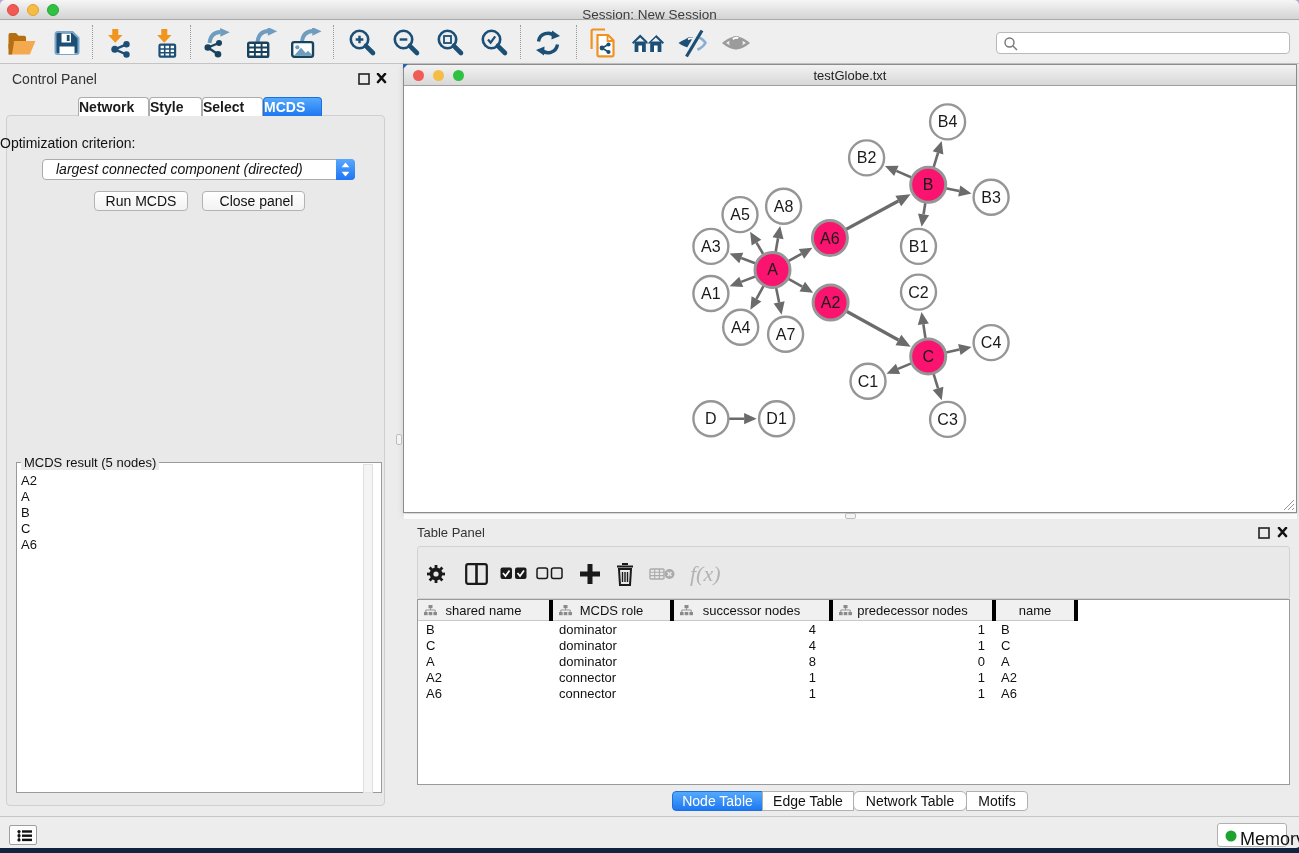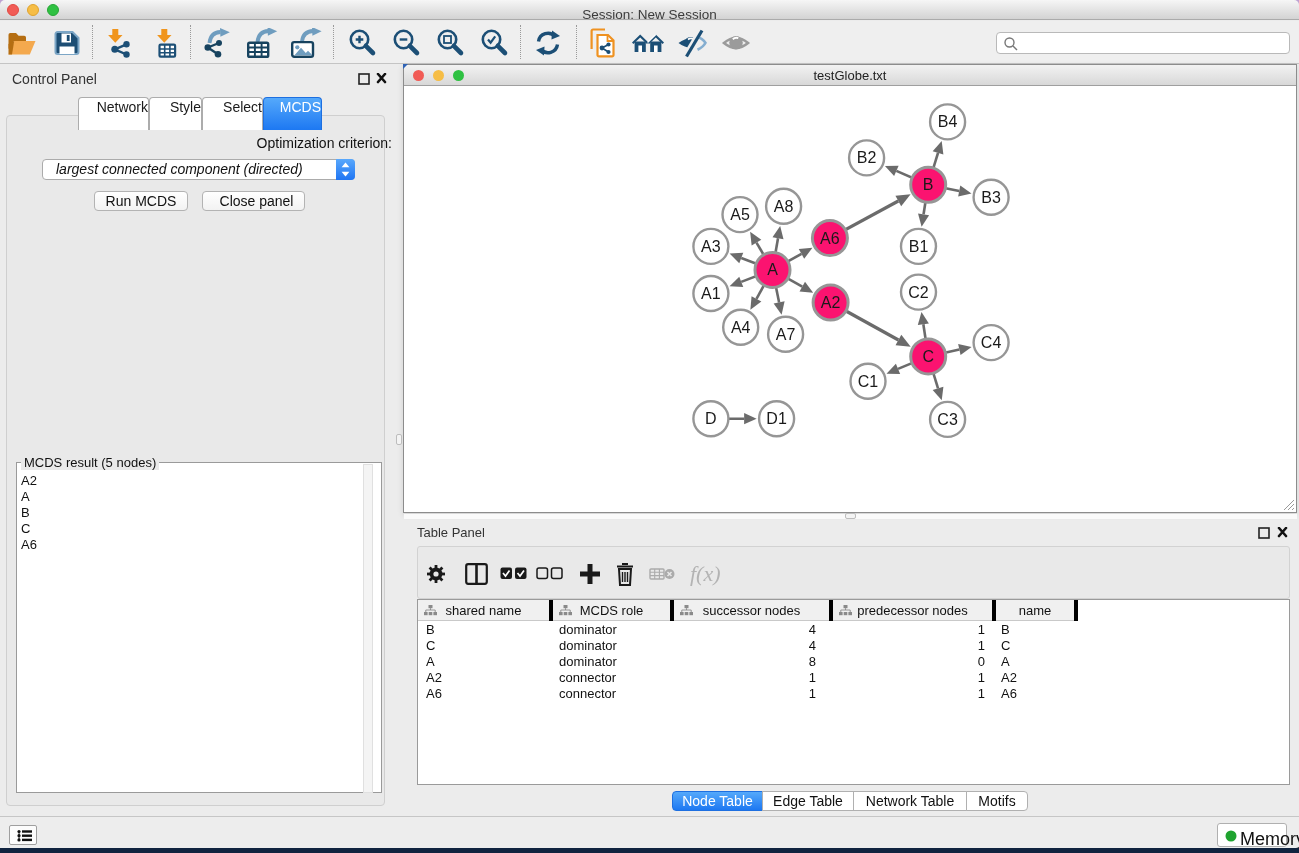--- a/index.html
+++ b/index.html
@@ -23,25 +23,25 @@
 #toolbar { left:0; top:21px; width:1299px; height:43px; background:#efefef; border-bottom:1px solid #c4c4c4; }
 .sep { top:4px; height:34px; width:0; border-left:1px dotted #9a9a9a; }
 .tbi { top:7px; }
 #searchbox { left:996px; top:11px; width:294px; height:22px; background:#fff; border:1px solid #b9b9b9; border-radius:4px; }
 
 
 #cpanel { left:0; top:64px; width:392px; height:748px; background:#ececec; }
 #cpanel .hdr { left:12px; top:7px; font-size:14px; color:#333; }
 #cp-body { left:6px; top:51px; width:379px; height:691px; background:#e9e9e9; border:1px solid #cfcfcf; border-radius:4px; }
 .tabs { top:33px; height:19px; }
-.tab { position:absolute; top:0; height:33px; background:#fff; border:1px solid #acacac; border-bottom:none;
-  border-radius:4px 4px 0 0; font-size:14px; color:#1a1a1a; text-align:right; line-height:18px; }
+.tab { position:absolute; top:0; height:19px; background:#fff; border:1px solid #acacac; border-bottom:none;
+  border-radius:4px 4px 0 0; font-size:14px; color:#1a1a1a; text-align:left; line-height:18px;font-weight:bold; }
 .tab.sel { background:linear-gradient(#55a9fb,#1d78f2); color:#fff; border-color:#1d6fe0; }
 
-.optlabel { left:0; top:71px; width:392px; text-align:right; font-size:14px; color:#111; }
+.optlabel { left:0; top:71px; width:392px; text-align:left; font-size:14px; color:#111; }
 #combo { left:42px; top:95px; width:313px; height:21px; background:#fff; border:1px solid #ababab; border-radius:4px;font-style:italic; }
 #combo .txt { margin-left:13px; text-align:left; font-size:14px; color:#111; line-height:19px; }
 #combo .step { position:absolute; right:-1px; top:-1px; width:19px; height:21px; border-radius:0 4px 4px 0;
   background:linear-gradient(#59a8fc,#1f75f3); }
 .btn { position:absolute; height:20px; background:linear-gradient(#ffffff,#f2f2f2); border:1px solid #b3b3b3;
   border-radius:4px; font-size:14px; color:#111; text-align:center; line-height:18px; }
 
 #mcdsbox { left:16px; top:398px; width:366px; height:331px; background:#fff; border:1px solid #9a9a9a; }
 #mcdsbox .lbl { position:absolute; left:4px; top:-8px; background:#e9e9e9; padding:0 3px; font-size:13px; color:#111; }
 #mcdsbox .items { position:absolute; left:4px; top:10px; font-size:13px; color:#111; line-height:16px; }
@@ -484,21 +484,21 @@
         <div class="cell" style="left: 583px; top: 70px; width: 70px; text-align: left;">A2</div>
         <div class="cell" style="left: 8px; top: 86px; width: 120px; text-align: left;">A6</div>
         <div class="cell" style="left: 141px; top: 86px; width: 110px; text-align: left;">connector</div>
         <div class="cell" style="left: 256px; top: 86px; width: 142px; text-align: right;">1</div>
         <div class="cell" style="left: 415px; top: 86px; width: 152px; text-align: right;">1</div>
         <div class="cell" style="left: 583px; top: 86px; width: 70px; text-align: left;">A6</div>
       </div>
   </div>
   <div class="bt sel" style="left:269px; width:91px; border-radius:4px 0 0 4px;">Node Table</div>
   <div class="bt" style="left:359px; width:92px; border-radius:0;">Edge Table</div>
-  <div class="bt" style="left:450px; width:114px; border-radius:0;">Network Table</div>
+  <div class="bt" style="left:450px; width:114px; border-radius:6px;">Network Table</div>
   <div class="bt" style="left:563px; width:62px; border-radius:0 4px 4px 0;">Motifs</div>
 </div>
 
 <div id="statusbar" class="abs">
   <div id="listb" class="abs">
     <svg width="25" height="17" viewBox="0 0 25 17" style="position:absolute;left:2px;top:1px">
       <circle cx="7" cy="4.5" r="1.6" fill="#111"></circle>
         <rect x="10" y="3.3" width="10" height="2.4" fill="#111"></rect>
       <circle cx="7" cy="8.7" r="1.6" fill="#111"></circle>
         <rect x="10" y="7.5" width="10" height="2.4" fill="#111"></rect>

